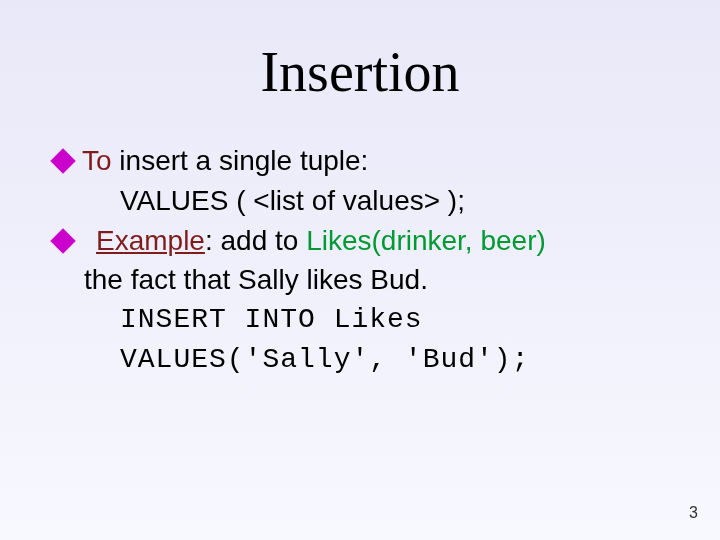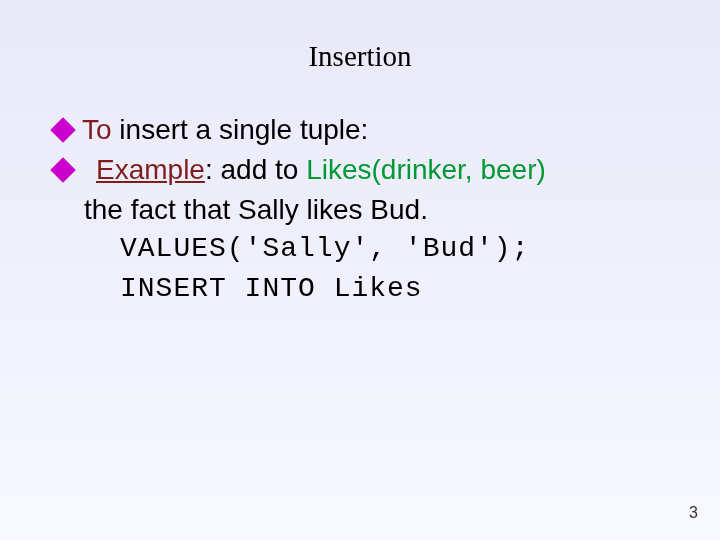--- a/index.html
+++ b/index.html
@@ -6,21 +6,21 @@
   html, body { width: 720px; height: 540px; }
   body {
     background: linear-gradient(to bottom, #e8e8f8 0%, #f0f0fc 50%, #f8f8ff 100%);
     font-family: "Comic Sans MS", "Comic Sans", cursive, sans-serif;
     position: relative;
     padding: 40px 50px 20px 50px;
   }
   .title {
     text-align: center;
     font-family: Georgia, "Times New Roman", serif;
-    font-size: 29px;
+    font-size: 56px;
     font-weight: normal;
     color: #000;
     margin-bottom: 38px;
   }
   .content {
     font-size: 28px;
     line-height: 1.35;
     color: #000;
   }
   .bullet-row {
@@ -70,27 +70,28 @@
 
 <div class="content">
 
   <div class="bullet-row">
     <div class="diamond"></div>
     <div class="bullet-text">
       <span class="magenta">To</span><span> insert a single tuple:</span>
     </div>
   </div>
 
+  <div class="indent">VALUES ( &lt;list of values&gt; );</div>
 
   <div class="bullet-row">
     <div class="diamond"></div>
     <div class="bullet-text">
       <span class="magenta underline">Example</span><span>: add to </span><span class="green">Likes(drinker, beer)</span>
     </div>
   </div>
   <div class="cont">the fact that Sally likes Bud.</div>
 
+  <div class="indent mono">INSERT INTO Likes</div>
   <div class="indent mono">VALUES('Sally', 'Bud');</div>
-  <div class="indent mono">INSERT INTO Likes</div>
 
 </div>
 
 <div class="page-num">3</div>
 
 </body></html>

